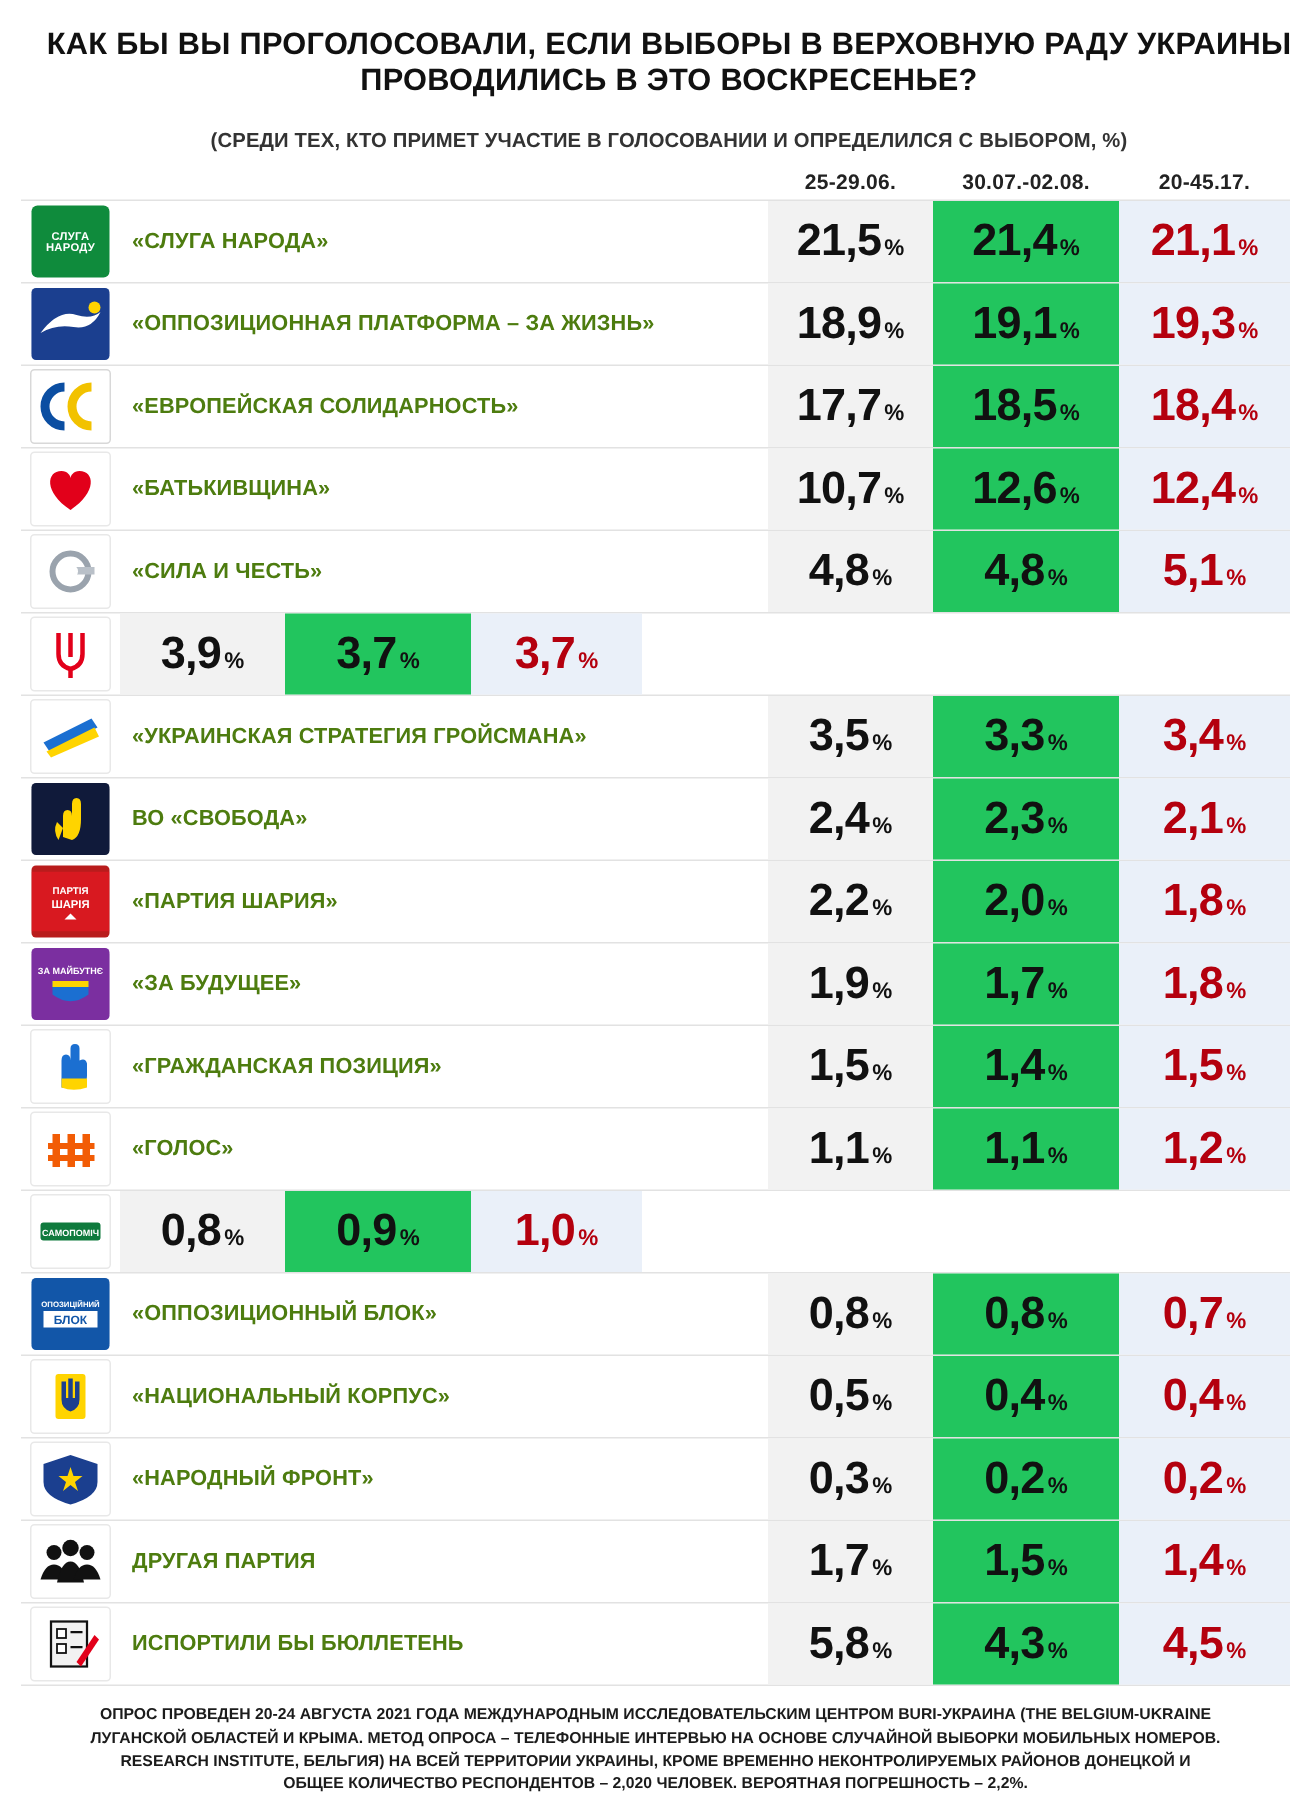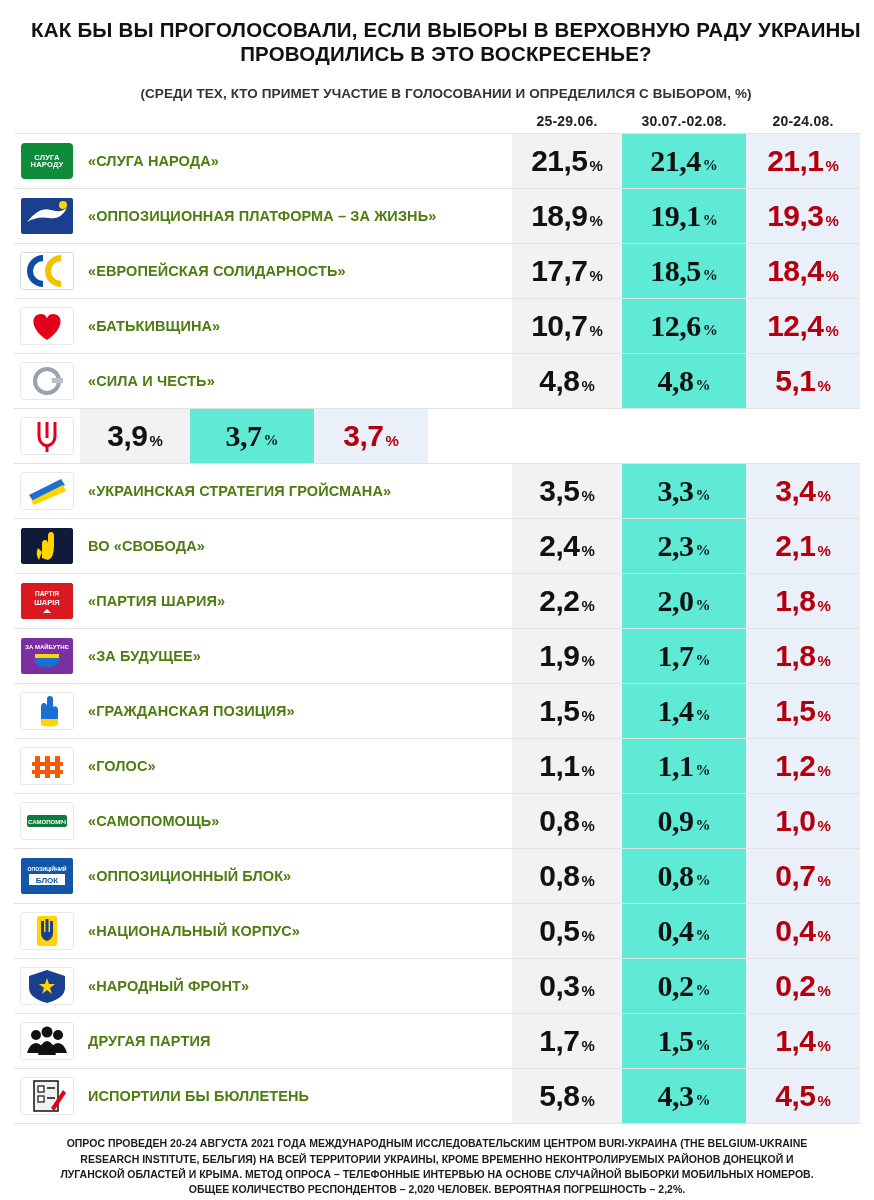--- a/index.html
+++ b/index.html
@@ -80,21 +80,21 @@
 
   .logo-cell {
     width: 66px;
     flex: 0 0 66px;
     display: flex;
     align-items: center;
     justify-content: center;
   }
   .logo {
     width: 52px;
-    height: 36px;
+    height: 48px;
     border-radius: 3px;
     display: flex;
     align-items: center;
     overflow: hidden;
     position: relative;
     font-size: 7px;
     font-weight: bold;
     color: #ffffff;
     text-align: center;
     line-height: 1.05;
@@ -113,21 +113,21 @@
 
   .val-cell {
     width: 110px;
     flex: 0 0 110px;
     display: flex;
     align-items: center;
     justify-content: center;
     font-weight: bold;
     background: #f2f2f2;
   }
-  .val-cell.c2 { width: 124px; flex: 0 0 124px; background: #5eead4; font-family: Liberation Serif, serif; }
+  .val-cell.c2 { width: 124px; flex: 0 0 124px; background: #22c55e; }
   .val-cell.c3 { width: 114px; flex: 0 0 114px; background: #eaf0f9; }
 
   .val-num {
     font-size: 30px;
     line-height: 1;
     color: #111111;
     letter-spacing: -0.5px;
   }
   .val-pct {
     font-size: 15px;
@@ -178,21 +178,21 @@
 
   <div class="header">
     <div class="title">КАК БЫ ВЫ ПРОГОЛОСОВАЛИ, ЕСЛИ ВЫБОРЫ В ВЕРХОВНУЮ РАДУ УКРАИНЫ ПРОВОДИЛИСЬ В ЭТО ВОСКРЕСЕНЬЕ?</div>
     <div class="subtitle">(СРЕДИ ТЕХ, КТО ПРИМЕТ УЧАСТИЕ В ГОЛОСОВАНИИ И ОПРЕДЕЛИЛСЯ С ВЫБОРОМ, %)</div>
   </div>
 
   <div class="colheads">
     <div class="spacer"></div>
     <div class="colhead">25-29.06.</div>
     <div class="colhead w2">30.07.-02.08.</div>
-    <div class="colhead w3">20-24.08.</div>
+    <div class="colhead w3">20-45.17.</div>
   </div>
 
   <div class="rows" id="rows">
       <div class="row">
         <div class="logo-cell">
           <div class="logo lg-sluga">
             <span class="txt">СЛУГА НАРОДУ</span>
           </div>
         </div>
         <div class="name-cell">«СЛУГА НАРОДА»</div>
@@ -481,21 +481,20 @@
       <div class="row">
         <div class="logo-cell">
           <div class="logo lg-samo">
             <svg viewBox="0 0 52 40" width="52" height="40">
               <rect width="52" height="40" fill="#ffffff"></rect>
               <rect x="6" y="14" width="40" height="12" rx="2" fill="#0f7a3d"></rect>
               <text x="26" y="23" font-size="6" font-family="Liberation Sans, sans-serif" fill="#ffffff" font-weight="bold" text-anchor="middle">САМОПОМIЧ</text>
             </svg>
           </div>
         </div>
-        <div class="name-cell">«САМОПОМОЩЬ»</div>
         <div class="val-cell c1">
           <span class="val-num">0,8</span>
           <span class="val-pct">%</span>
         </div>
         <div class="val-cell c2">
           <span class="val-num">0,9</span>
           <span class="val-pct">%</span>
         </div>
         <div class="val-cell c3">
           <span class="val-num">1,0</span>
@@ -628,18 +627,18 @@
         </div>
         <div class="val-cell c3">
           <span class="val-num">4,5</span>
           <span class="val-pct">%</span>
         </div>
       </div>
     </div>
 
   <div class="footer">
     <div>ОПРОС ПРОВЕДЕН 20-24 АВГУСТА 2021 ГОДА МЕЖДУНАРОДНЫМ ИССЛЕДОВАТЕЛЬСКИМ ЦЕНТРОМ BURI-УКРАИНА (THE BELGIUM-UKRAINE</div>
+    <div>ЛУГАНСКОЙ ОБЛАСТЕЙ И КРЫМА. МЕТОД ОПРОСА – ТЕЛЕФОННЫЕ ИНТЕРВЬЮ НА ОСНОВЕ СЛУЧАЙНОЙ ВЫБОРКИ МОБИЛЬНЫХ НОМЕРОВ.</div>
     <div>RESEARCH INSTITUTE, БЕЛЬГИЯ) НА ВСЕЙ ТЕРРИТОРИИ УКРАИНЫ, КРОМЕ ВРЕМЕННО НЕКОНТРОЛИРУЕМЫХ РАЙОНОВ ДОНЕЦКОЙ И</div>
-    <div>ЛУГАНСКОЙ ОБЛАСТЕЙ И КРЫМА. МЕТОД ОПРОСА – ТЕЛЕФОННЫЕ ИНТЕРВЬЮ НА ОСНОВЕ СЛУЧАЙНОЙ ВЫБОРКИ МОБИЛЬНЫХ НОМЕРОВ.</div>
     <div>ОБЩЕЕ КОЛИЧЕСТВО РЕСПОНДЕНТОВ – 2,020 ЧЕЛОВЕК. ВЕРОЯТНАЯ ПОГРЕШНОСТЬ – 2,2%.</div>
   </div>
 
 </div>
 
 </body></html>

